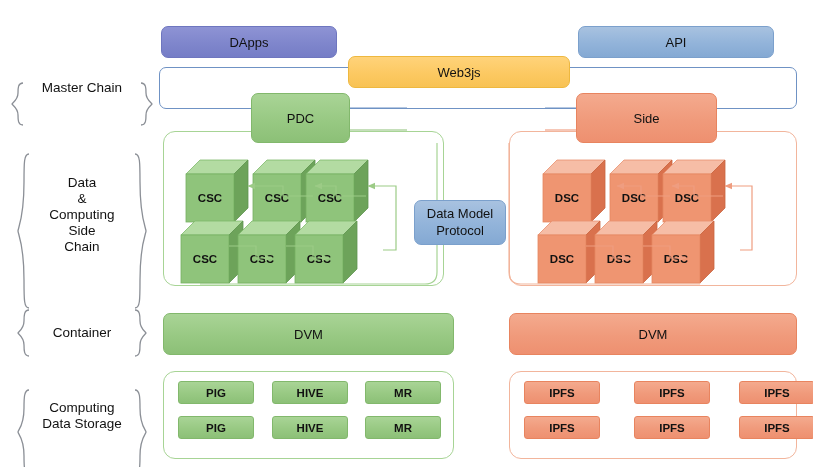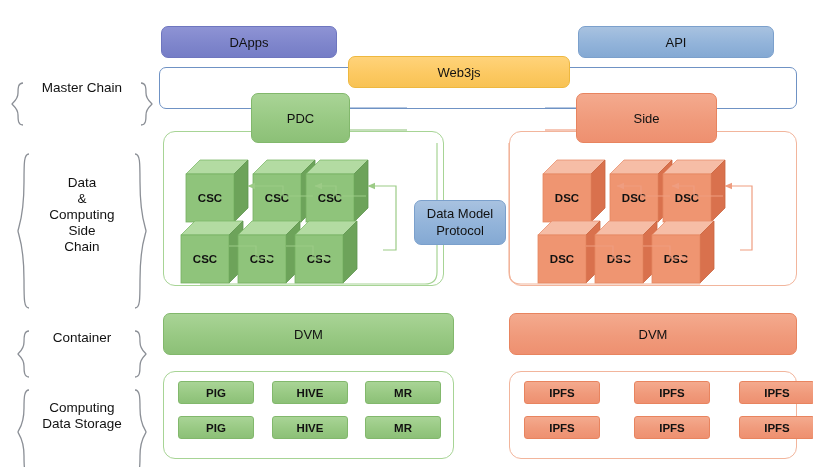--- a/index.html
+++ b/index.html
@@ -161,21 +161,21 @@
 Computing
 Side
 Chain</span>
     <span class="brace right">
       <svg viewBox="0 0 16 158" preserveAspectRatio="none">
         <path d="M3,2 C8,2 8,10 8,30 C8,66 14,76 14,79 C14,82 8,92 8,128 C8,148 8,156 3,156" fill="none" stroke="#8b8f96" stroke-width="1.3"></path>
       </svg>
     </span>
   </div>
 
-  <div class="layer-label" style="left:16px;top:314px;width:132px;height:48px;">
+  <div class="layer-label" style="left:16px;top:293px;width:132px;height:48px;align-items:flex-end;">
     <span class="brace left">
       <svg viewBox="0 0 16 48" preserveAspectRatio="none">
         <path d="M13,1 C8,1 8,7 8,12 C8,20 2,23 2,24 C2,25 8,28 8,36 C8,41 8,47 13,47" fill="none" stroke="#8b8f96" stroke-width="1.3"></path>
       </svg>
     </span>
     <span class="txt">Container</span>
     <span class="brace right">
       <svg viewBox="0 0 16 48" preserveAspectRatio="none">
         <path d="M3,1 C8,1 8,7 8,12 C8,20 14,23 14,24 C14,25 8,28 8,36 C8,41 8,47 3,47" fill="none" stroke="#8b8f96" stroke-width="1.3"></path>
       </svg>

